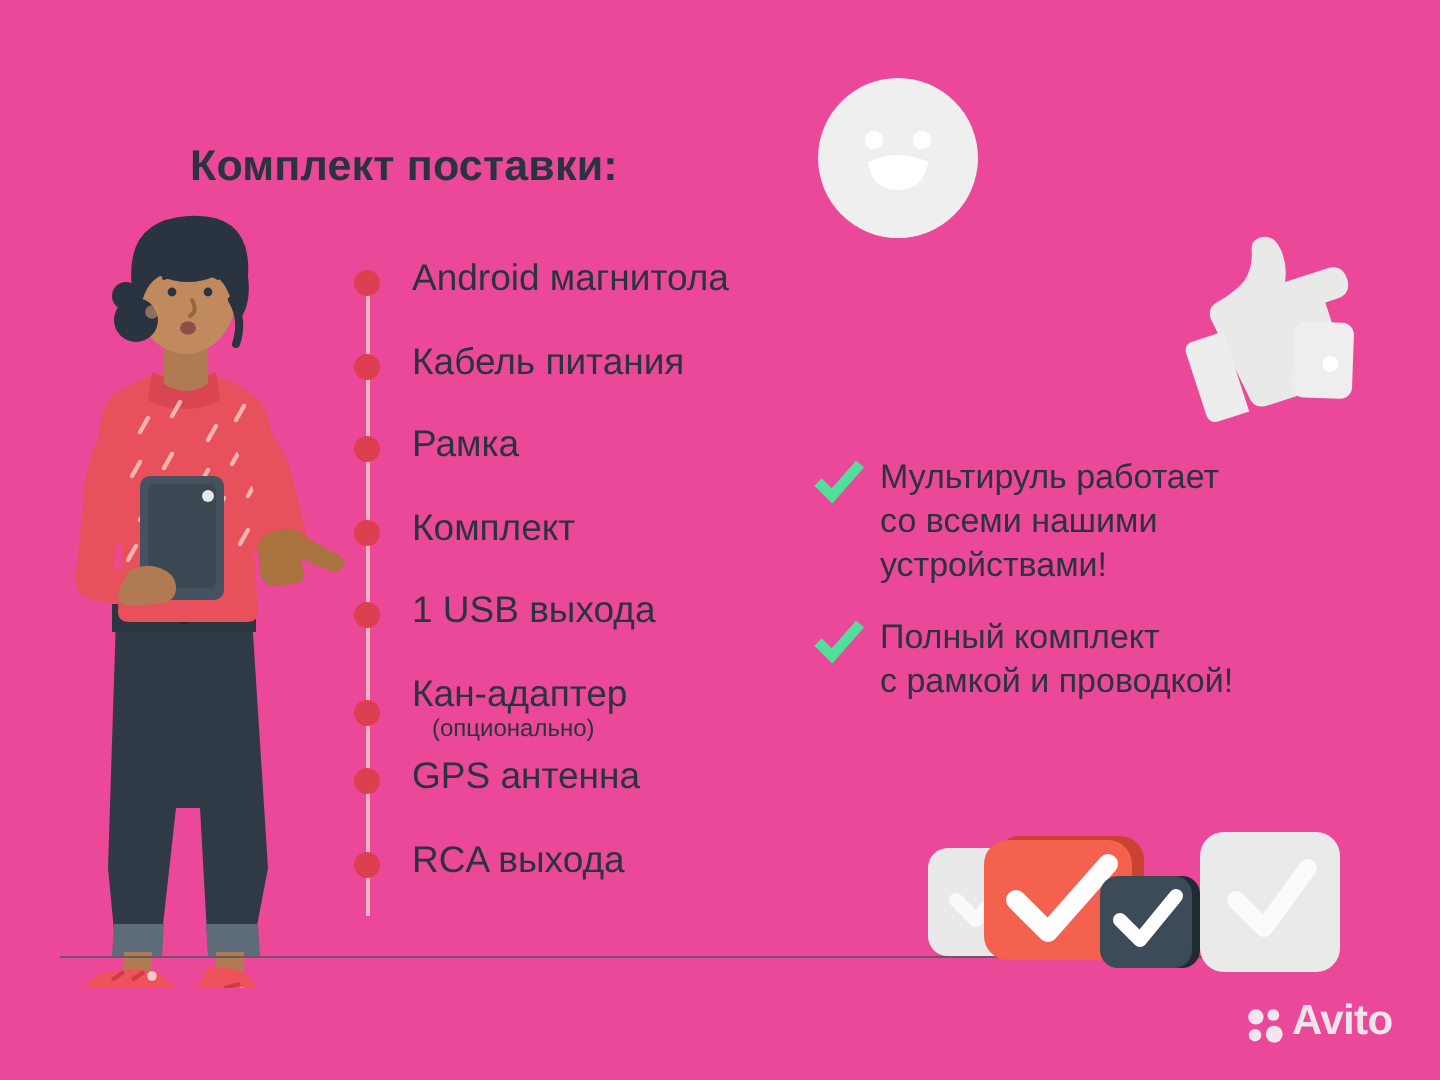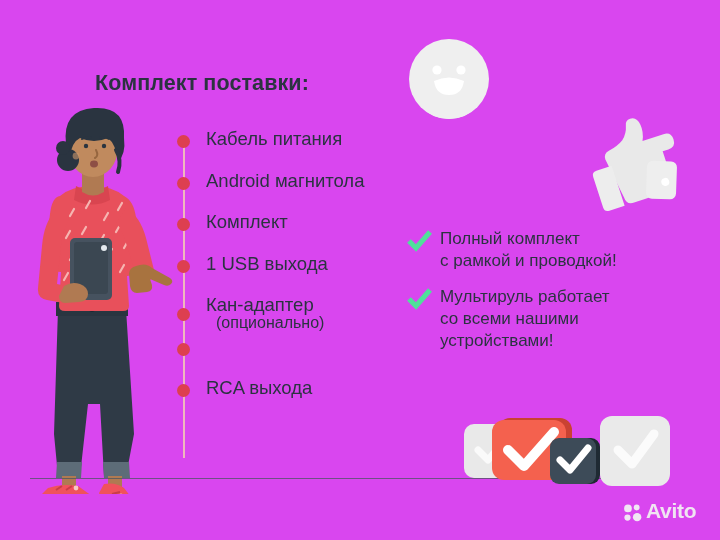--- a/index.html
+++ b/index.html
@@ -8,21 +8,21 @@
     padding: 0;
     background: #ffffff;
   }
   body {
     font-family: "Liberation Sans", "DejaVu Sans", sans-serif;
   }
   #canvas {
     position: relative;
     width: 720px;
     height: 540px;
-    background: #d946ef;
+    background: #ec4899;
     overflow: hidden;
   }
 
   
   .bg-deco {
     position: absolute;
     pointer-events: none;
   }
   #smiley-deco { left: 406px; top: 36px; width: 86px; height: 86px; }
   #thumb-deco  { left: 578px; top: 112px; width: 104px; height: 104px; }
@@ -91,21 +91,21 @@
     top: 0px;
     font-size: 18.5px;
     color: #2b3340;
     white-space: nowrap;
     line-height: 22px;
   }
   .list-sub {
     position: absolute;
     left: 44px;
     top: 20px;
-    font-size: 16px;
+    font-size: 12px;
     color: #2b3340;
     white-space: nowrap;
     line-height: 17px;
   }
   
   .list-item.has-sub .list-bullet { top: 14px; }
 
   
   #benefits {
     position: absolute;
@@ -259,72 +259,77 @@
     <circle cx="68" cy="52" r="3.4" fill="#cf9a6e" opacity="0.6"></circle>
   </svg>
 
   <div id="floor-line"></div>
 
   <div id="supply-list">
     <div id="timeline-rail"></div>
 
     <div class="list-item">
       <span class="list-bullet"></span>
+      <span class="list-label">Android магнитола</span>
+    </div>
+
+    <div class="list-item">
+      <span class="list-bullet"></span>
       <span class="list-label">Кабель питания</span>
     </div>
 
     <div class="list-item">
       <span class="list-bullet"></span>
-      <span class="list-label">Android магнитола</span>
-    </div>
-
+      <span class="list-label">Рамка</span>
+    </div>
 
     <div class="list-item">
       <span class="list-bullet"></span>
       <span class="list-label">Комплект</span>
     </div>
 
     <div class="list-item">
       <span class="list-bullet"></span>
       <span class="list-label">1 USB выхода</span>
     </div>
 
     <div class="list-item has-sub">
       <span class="list-bullet"></span>
       <span class="list-label">Кан-адаптер</span>
       <span class="list-sub">(опционально)</span>
     </div>
 
     <div class="list-item">
       <span class="list-bullet"></span>
+      <span class="list-label">GPS антенна</span>
     </div>
 
     <div class="list-item">
       <span class="list-bullet"></span>
       <span class="list-label">RCA выхода</span>
     </div>
   </div>
 
   <div id="benefits">
-
-    <div class="benefit">
-      <svg class="benefit-check" viewBox="0 0 26 26">
-        <path d="M3 12 L10 19 L24 3" stroke="#4fe09a" stroke-width="5.2" fill="none" stroke-linecap="butt" stroke-linejoin="miter"></path>
-      </svg>
-      <div class="benefit-text">Полный комплект
-с рамкой и проводкой!</div>
-    </div>
 
     <div class="benefit">
       <svg class="benefit-check" viewBox="0 0 26 26">
         <path d="M3 12 L10 19 L24 3" stroke="#4fe09a" stroke-width="5.2" fill="none" stroke-linecap="butt" stroke-linejoin="miter"></path>
       </svg>
       <div class="benefit-text">Мультируль работает
 со всеми нашими
 устройствами!</div>
+    </div>
+
+    <div class="benefit">
+      <svg class="benefit-check" viewBox="0 0 26 26">
+        <path d="M3 12 L10 19 L24 3" stroke="#4fe09a" stroke-width="5.2" fill="none" stroke-linecap="butt" stroke-linejoin="miter"></path>
+      </svg>
+      <div class="benefit-text">Полный комплект
+с рамкой и проводкой!</div>
     </div>
 
   </div>
 
   <svg id="checkbox-graphic" viewBox="0 0 220 84">
 
     <rect x="2" y="12" width="54" height="54" rx="10" fill="#e9e9e9"></rect>
     <path d="M16 38 L26 48 L44 27" stroke="#fafafa" stroke-width="7" fill="none" stroke-linecap="round" stroke-linejoin="round"></path>
 
     <rect x="138" y="4" width="70" height="70" rx="12" fill="#eaeaea"></rect>

